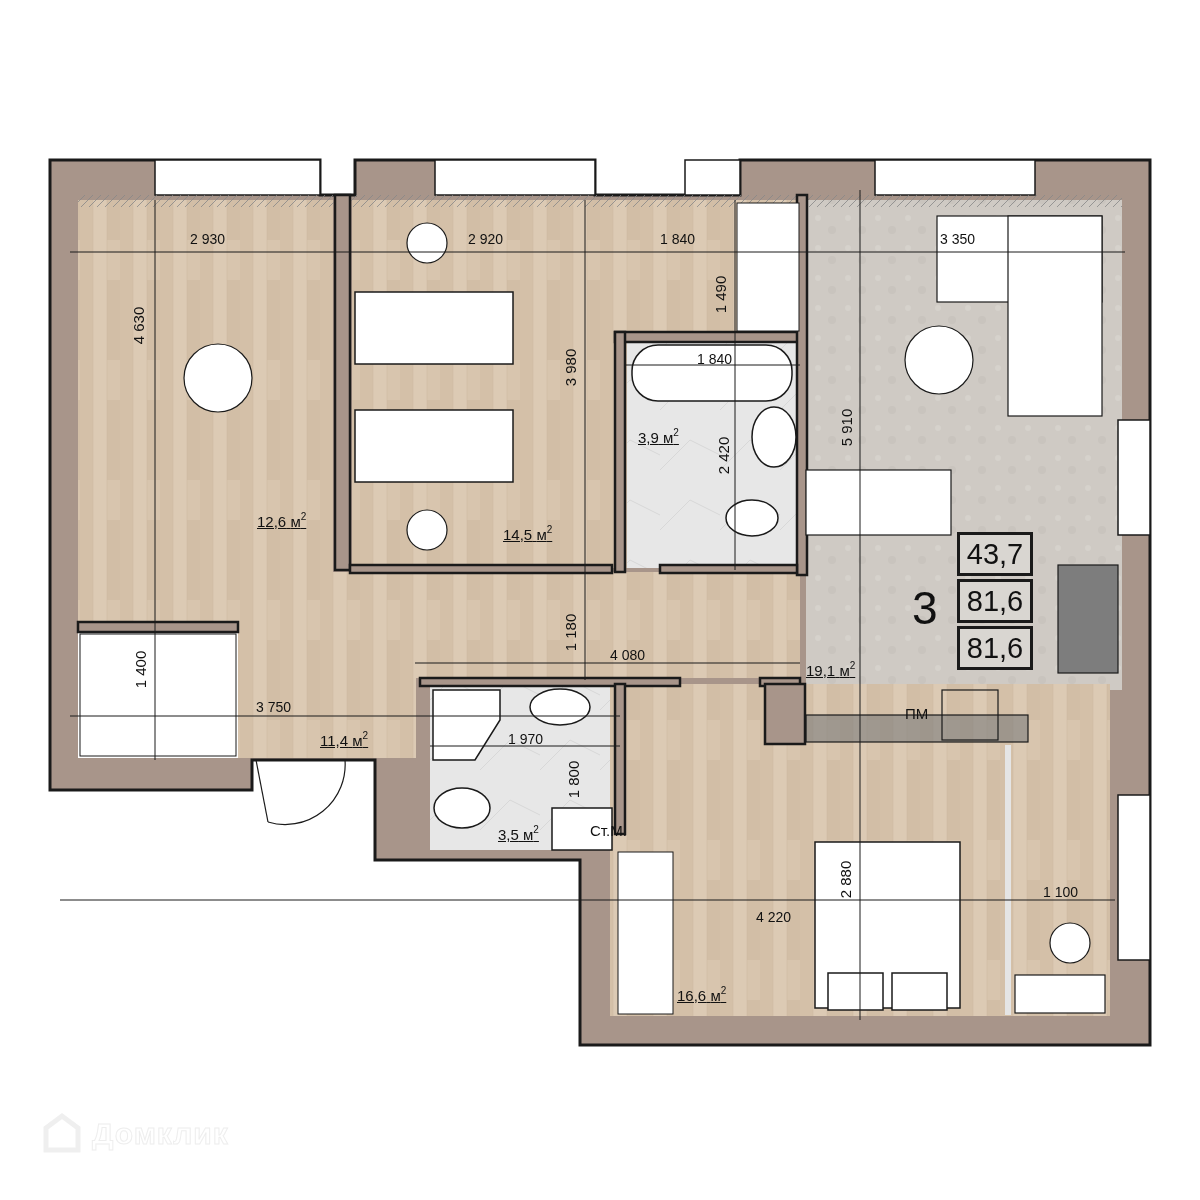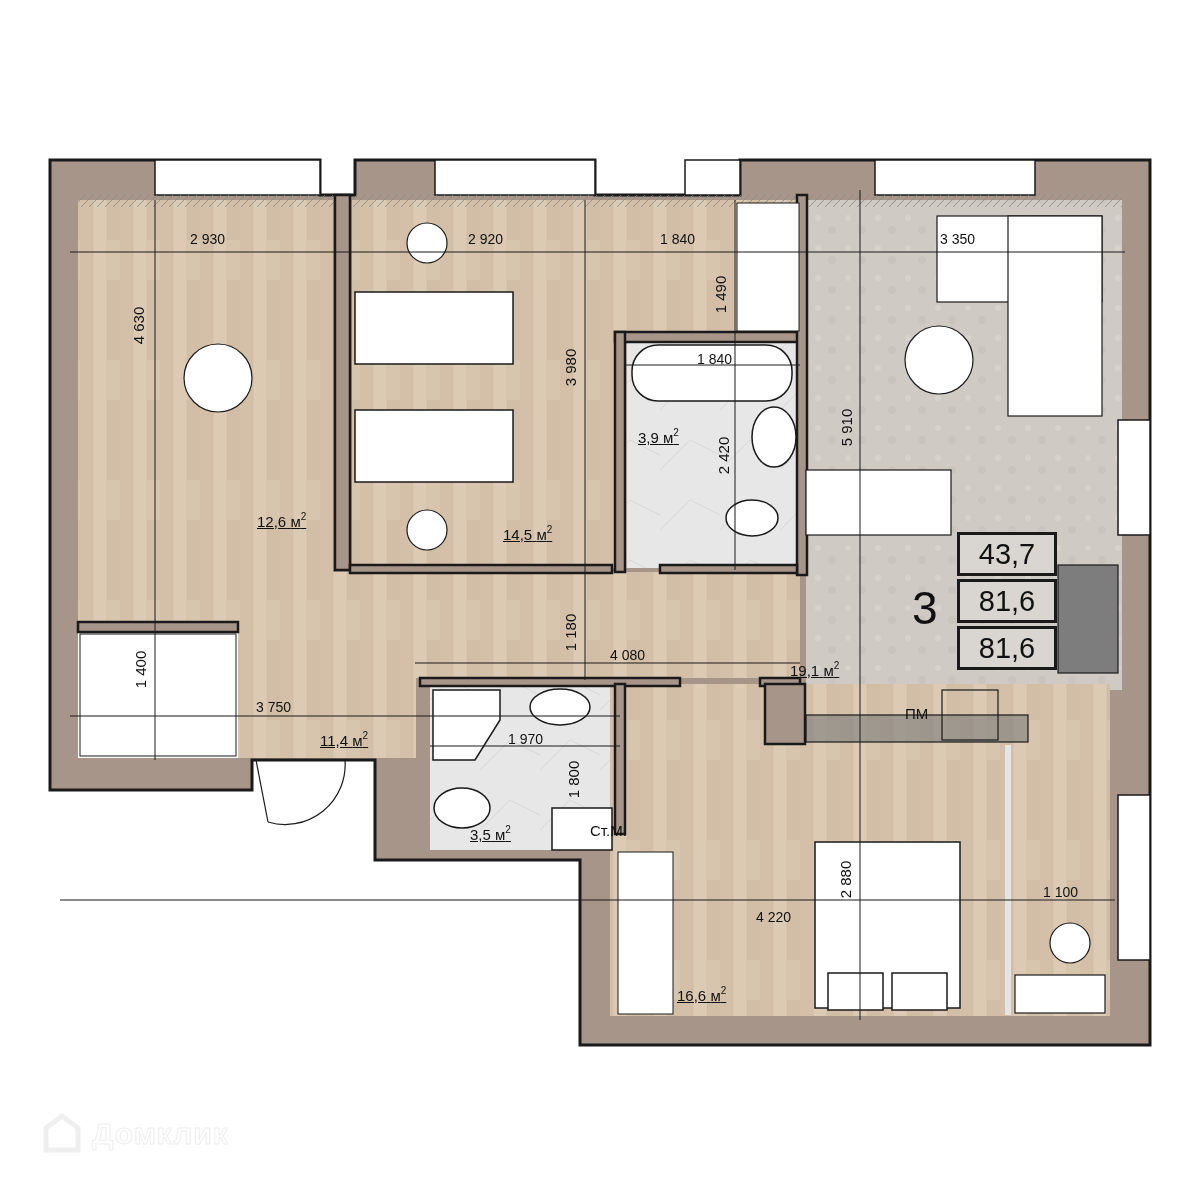--- a/index.html
+++ b/index.html
@@ -4,21 +4,21 @@
 <style>
   html,body{margin:0;padding:0;background:#ffffff;}
   body{width:1200px;height:1200px;position:relative;overflow:hidden;font-family:"Liberation Sans",sans-serif;}
   #plan{position:absolute;left:0;top:0;width:1200px;height:1200px;}
   .lbl{position:absolute;font-family:"Liberation Sans",sans-serif;color:#111;white-space:nowrap;line-height:1;}
   .dim{font-size:14px;}
   .dimv{font-size:15px;transform:rotate(-90deg);transform-origin:center center;}
   .area{font-size:15px;text-decoration:underline;}
   .area sup{font-size:10px;vertical-align:top;position:relative;top:-2px;text-decoration:none;}
   .rooms-num{font-size:46px;}
-  .tbl-cell{position:absolute;left:957px;width:100px;height:44px;border:3px solid #1a1a1a;background:#d9d6d1;box-sizing:border-box;display:flex;align-items:center;justify-content:center;font-size:29px;color:#111;}
+  .tbl-cell{position:absolute;left:957px;width:76px;height:44px;border:3px solid #1a1a1a;background:#d9d6d1;box-sizing:border-box;display:flex;align-items:center;justify-content:center;font-size:29px;color:#111;}
   .small{font-size:15px;}
   .logo{position:absolute;left:40px;top:1112px;display:flex;align-items:center;gap:8px;opacity:0.9;}
   .logo-text{font-size:30px;font-weight:bold;color:#ffffff;-webkit-text-stroke:1px #ececec;letter-spacing:1px;}
 </style>
 </head>
 <body>
 
 <svg id="plan" viewBox="0 0 1200 1200" xmlns="http://www.w3.org/2000/svg">
   <defs>
     <pattern id="wood" width="40" height="120" patternUnits="userSpaceOnUse">
@@ -171,23 +171,23 @@
 <div class="lbl dimv" style="left:122px;top:662px;">1 400</div>
 <div class="lbl dim" style="left:508px;top:732px;text-align:right;">1 970</div>
 <div class="lbl dimv" style="left:555px;top:772px;">1 800</div>
 <div class="lbl dim" style="left:756px;top:885px;margin-top:25px;">4 220</div>
 <div class="lbl dimv" style="left:827px;top:872px;">2 880</div>
 <div class="lbl dim" style="left:1043px;top:885px;">1 100</div>
 
 <div class="lbl area" style="left:257px;top:500px;margin-top:14px;"><span>12,6</span> <span>м</span><sup>2</sup></div>
 <div class="lbl area" style="left:467px;top:527px;padding-left:36px;"><span>14,5</span> <span>м</span><sup>2</sup></div>
 <div class="lbl area" style="left:638px;top:430px;"><span>3,9</span> <span>м</span><sup>2</sup></div>
-<div class="lbl area" style="left:758px;top:663px;padding-left:32px;"><span>19,1</span> <span>м</span><sup>2</sup></div>
+<div class="lbl area" style="left:806px;top:663px;"><span>19,1</span> <span>м</span><sup>2</sup></div>
 <div class="lbl area" style="left:320px;top:733px;"><span>11,4</span> <span>м</span><sup>2</sup></div>
-<div class="lbl area" style="left:470px;top:827px;"><span>3,5</span> <span>м</span><sup>2</sup></div>
+<div class="lbl area" style="left:498px;top:827px;"><span>3,5</span> <span>м</span><sup>2</sup></div>
 <div class="lbl area" style="left:677px;top:988px;"><span>16,6</span> <span>м</span><sup>2</sup></div>
 
 <div class="lbl small" style="left:562px;top:823px;margin-left:28px;">Ст.М.</div>
 <div class="lbl small" style="left:905px;top:706px;">ПМ</div>
 
 <div class="lbl rooms-num" style="left:912px;top:585px;">3</div>
 <div class="tbl-cell" style="top:532px;">43,7</div>
 <div class="tbl-cell" style="top:579px;">81,6</div>
 <div class="tbl-cell" style="top:626px;">81,6</div>
 

